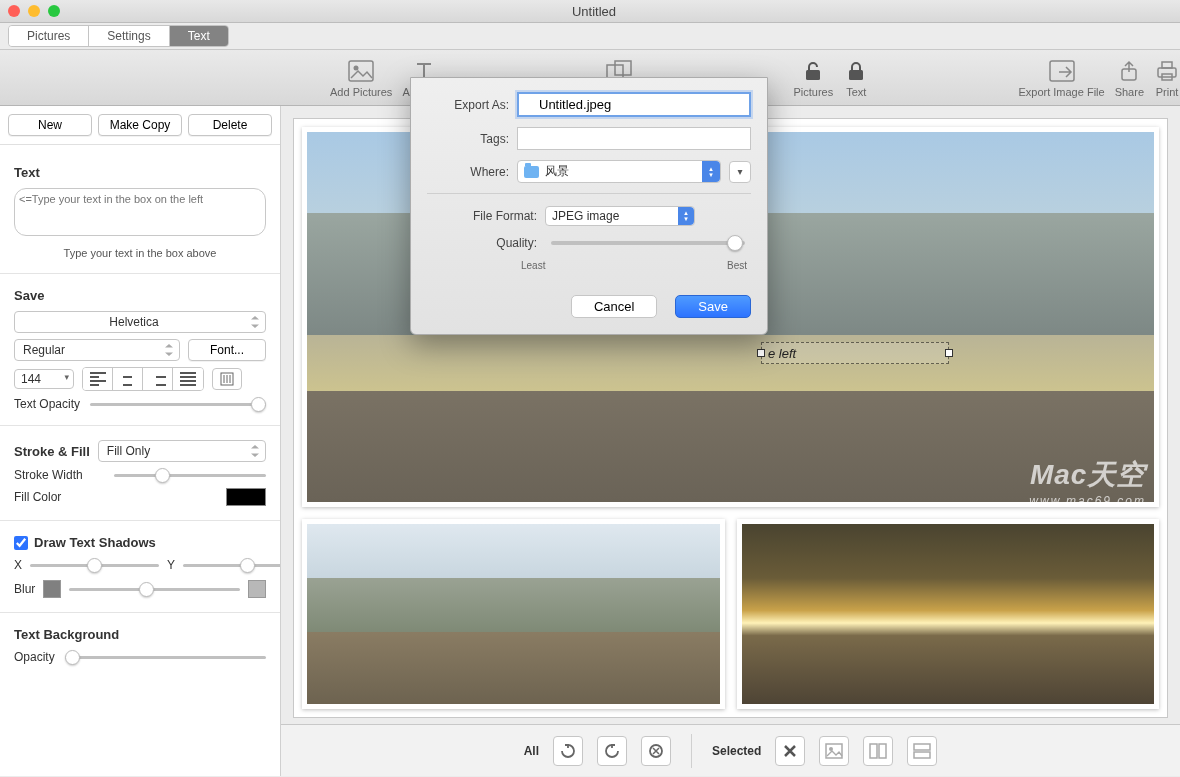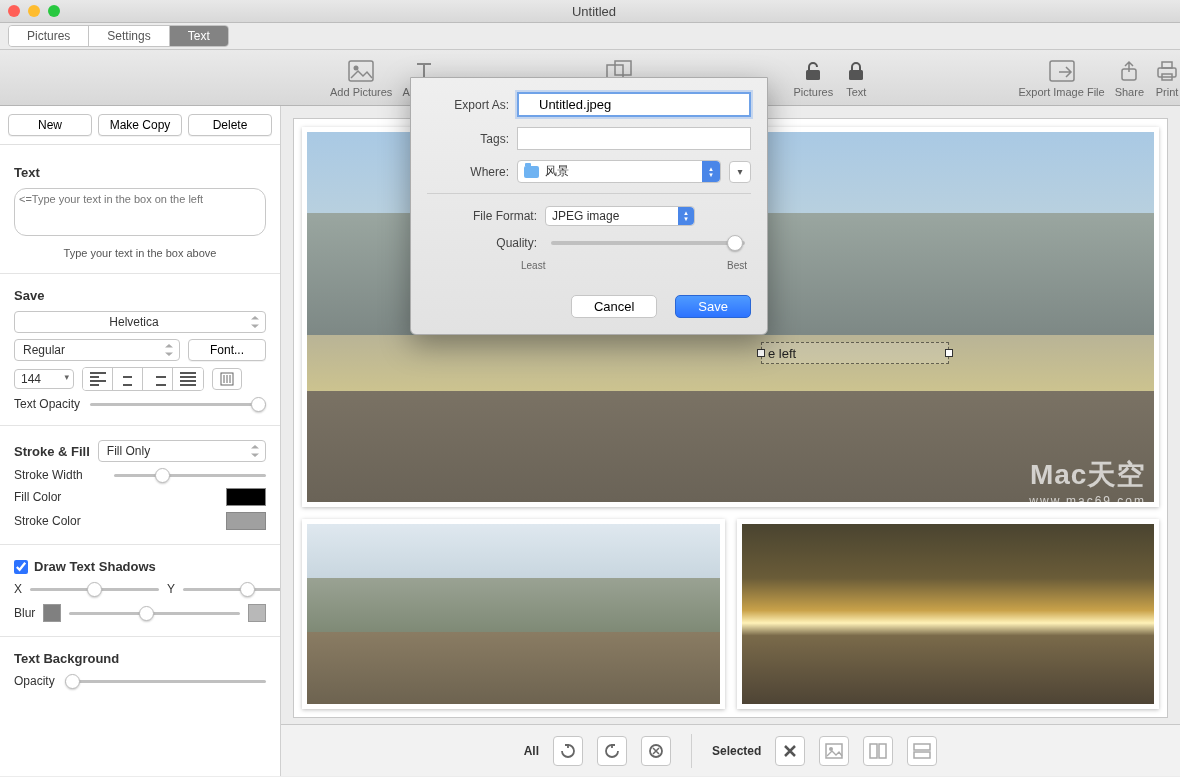--- a/index.html
+++ b/index.html
@@ -60,21 +60,21 @@
 .mini-swatch { width: 18px; height: 18px; border: 1px solid #999; }
 
 
 .scroll-pane::-webkit-scrollbar { width: 14px; }
 .scroll-pane::-webkit-scrollbar-thumb { background: #cfcfcf; border-radius: 10px; border: 3px solid #fff; }
 
 
 .canvas-area { flex: 1; background: #ececec; display: flex; flex-direction: column; position: relative; }
 .canvas-scroll { flex: 1; overflow: auto; padding: 12px; }
 .collage { background: #fff; border: 1px solid #c8c8c8; padding: 8px; display: grid; grid-template-columns: 1fr 1fr; grid-template-rows: 380px 190px; gap: 12px; }
-.photo { border: 5px solid #fff; box-shadow: 0 1px 4px rgba(0,0,0,.25); background-size: cover; background-position: center; position: relative; }
+.photo { border: 5px solid #fff; box-shadow: 0 1px 4px rgba(0,0,0,.25); background-size: cover; background-position: center; position: relative; font-style: italic; }
 .photo.big { grid-column: 1 / 3; }
 .ph-city { background: linear-gradient(180deg,#a9c9e4 0%,#b8d0df 22%,#9aa6a0 22%,#7d8885 55%,#b9b496 55%,#ccc38f 70%,#7a7264 70%,#6a6357 100%); }
 .ph-church { background: linear-gradient(180deg,#dfe8ef 0%,#c8d6df 30%,#9aa293 30%,#7f8a76 60%,#8a7c63 60%,#6d6350 100%); }
 .ph-street { background: linear-gradient(180deg,#4a4430 0%,#6a5c38 30%,#c9a24a 48%,#fff2b8 55%,#7a6a4a 62%,#4e4435 100%); }
 .text-handle { position:absolute; top: 210px; right: 205px; width: 188px; height: 22px; border: 1px dashed rgba(0,0,0,.5); background: rgba(255,255,255,.15); font-size: 13px; color:#222; display:flex; align-items:center; }
 .handle-sq { position:absolute; width:8px; height:8px; background:#fff; border:1px solid #333; }
 
 
 .bottom-bar { height: 52px; border-top: 1px solid #c8c8c8; background: #f2f2f2; display: flex; align-items: center; padding: 0 14px; gap: 14px; }
 .bb-label { font-weight: 600; font-size: 12px; }
@@ -302,25 +302,20 @@
       </div>
       <div class="slider-row">
         <span class="label-col">Stroke Width</span>
         <input type="range" class="slider" min="0" max="100" value="30" style="">
       </div>
       <div class="slider-row">
         <span class="label-col">Fill Color</span>
         <span style="flex:1"></span>
         <span class="swatch" style="background:#000"></span>
       </div>
-      <div class="slider-row">
-        <span class="label-col">Stroke Color</span>
-        <span style="flex:1"></span>
-        <span class="swatch" style="background:#a0a0a0"></span>
-      </div>
 
       <div class="divider"></div>
 
       <label class="chk">
         <input type="checkbox" checked="" style="">
         <span>Draw Text Shadows</span>
       </label>
       <div class="xy-row" style="margin-top:8px">
         <span>X</span>
         <input type="range" class="slider" min="0" max="100" value="50" style="">

